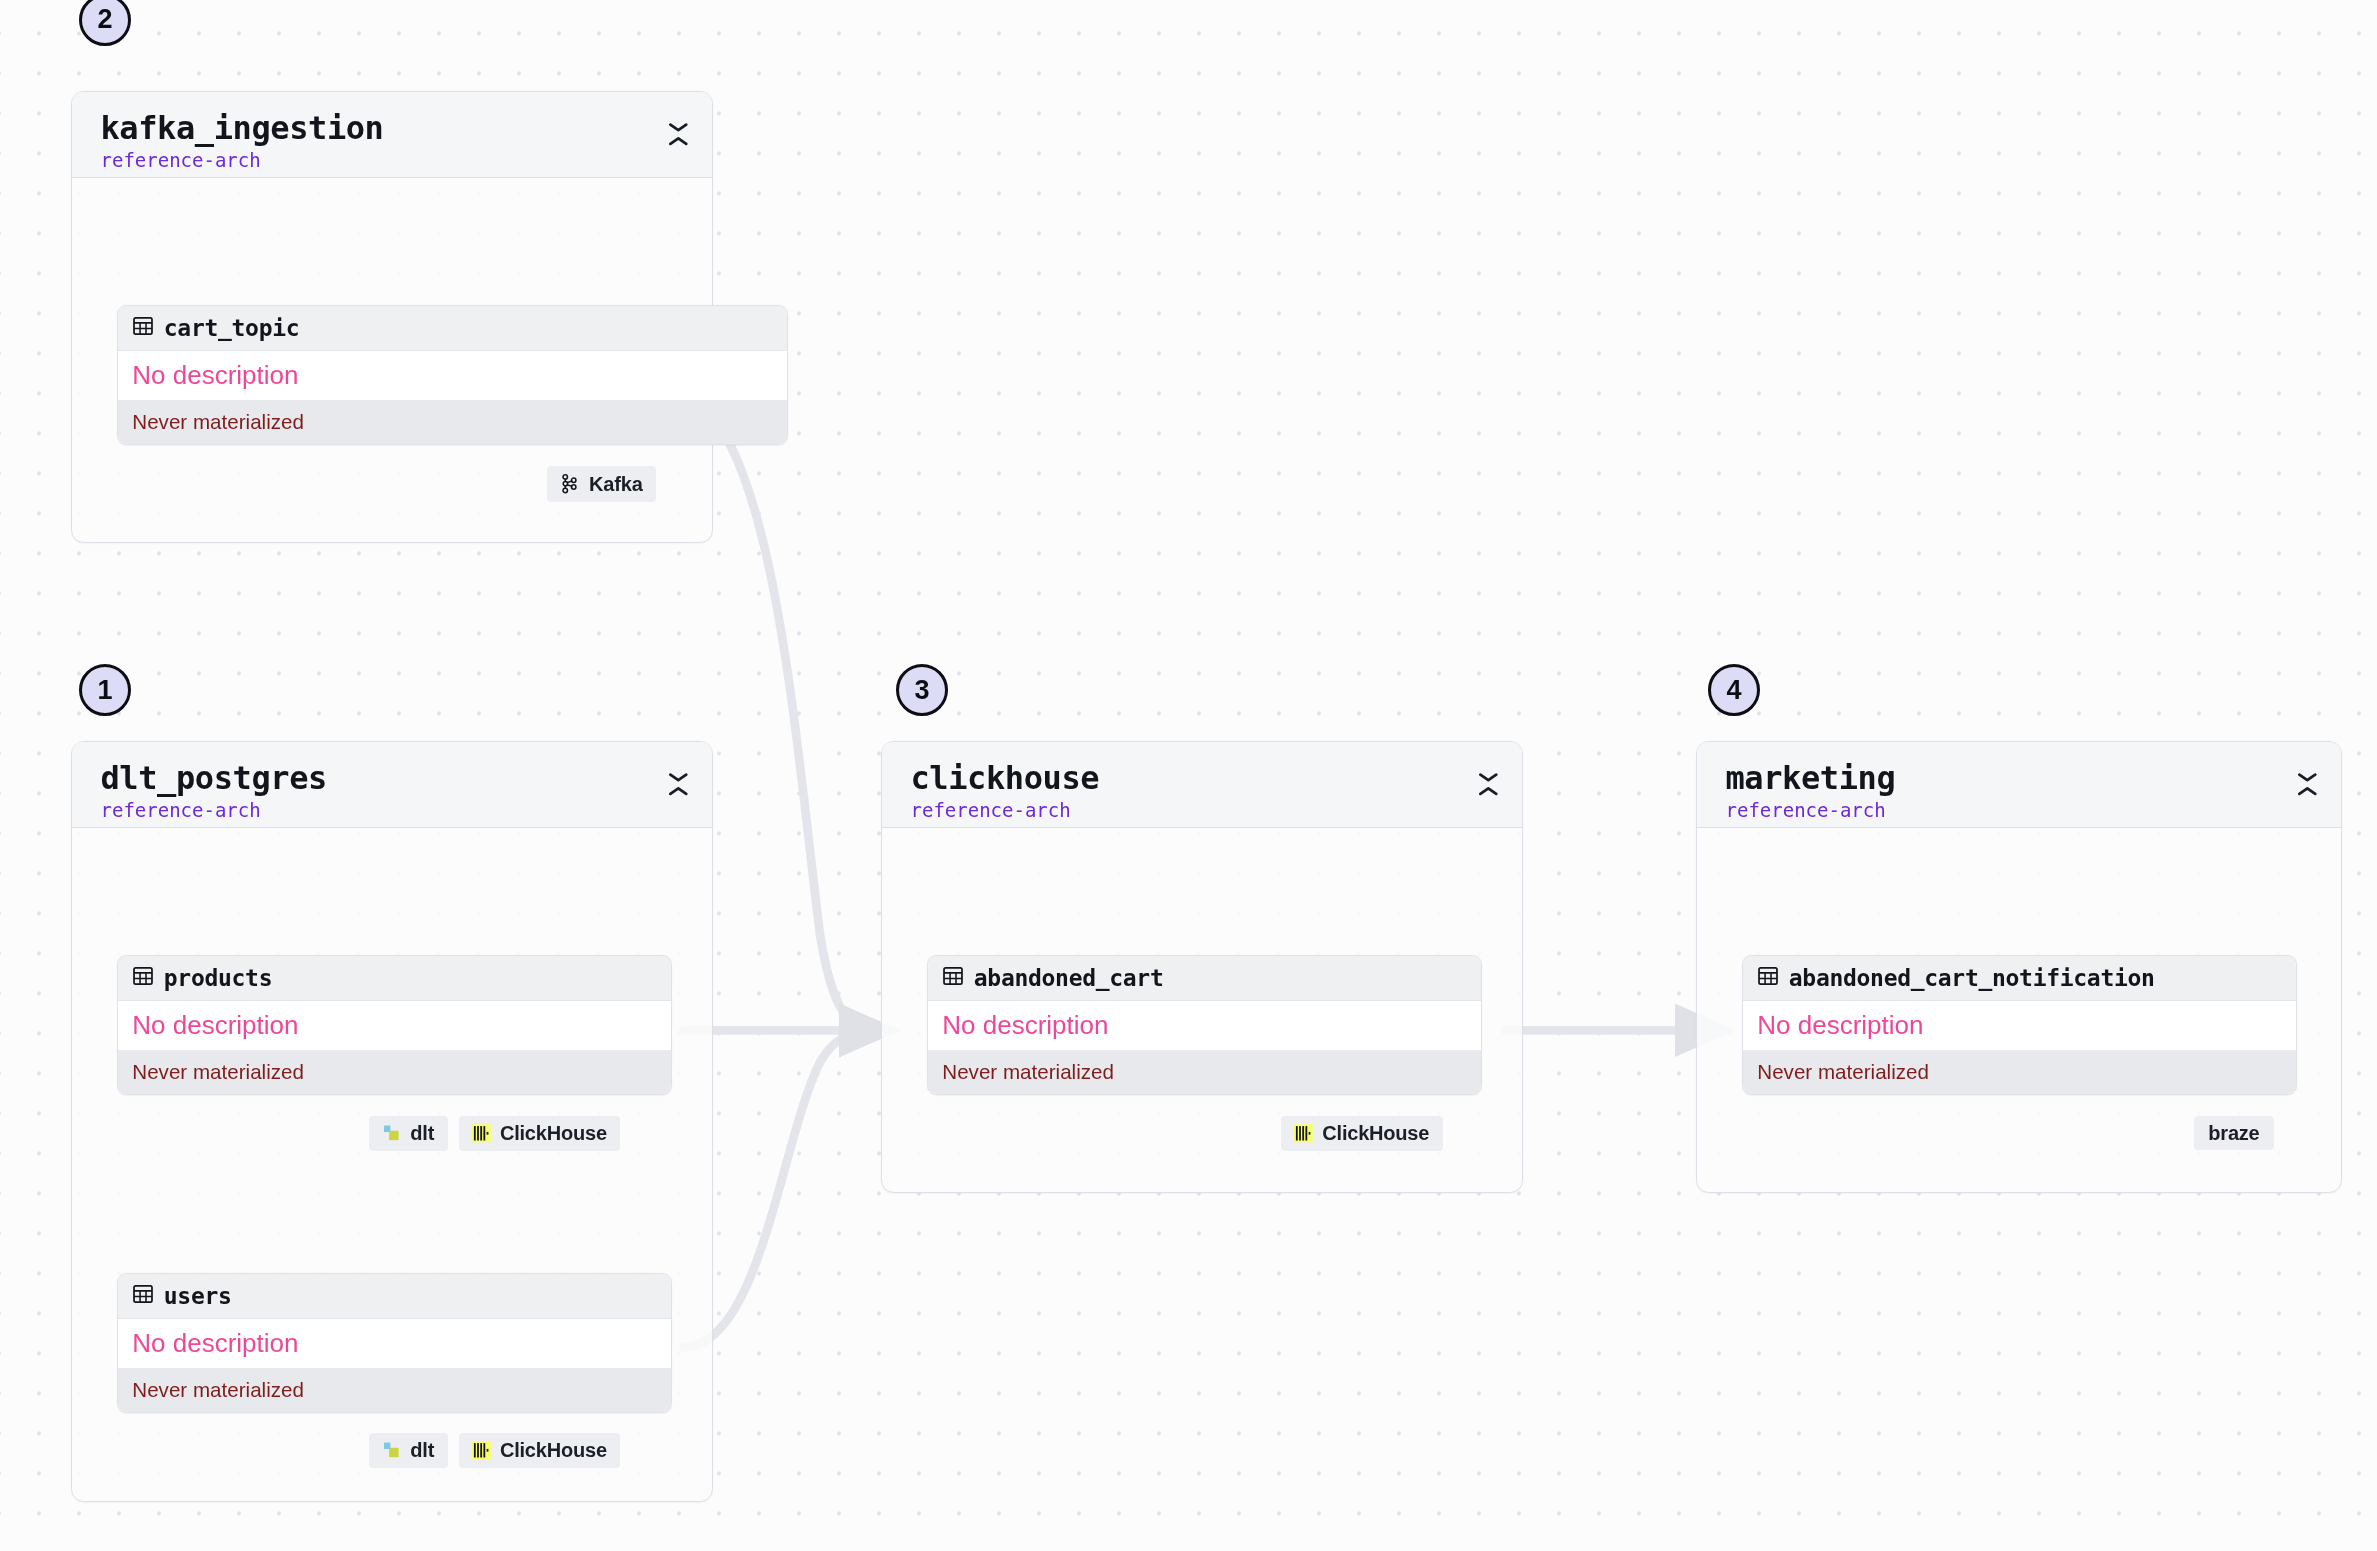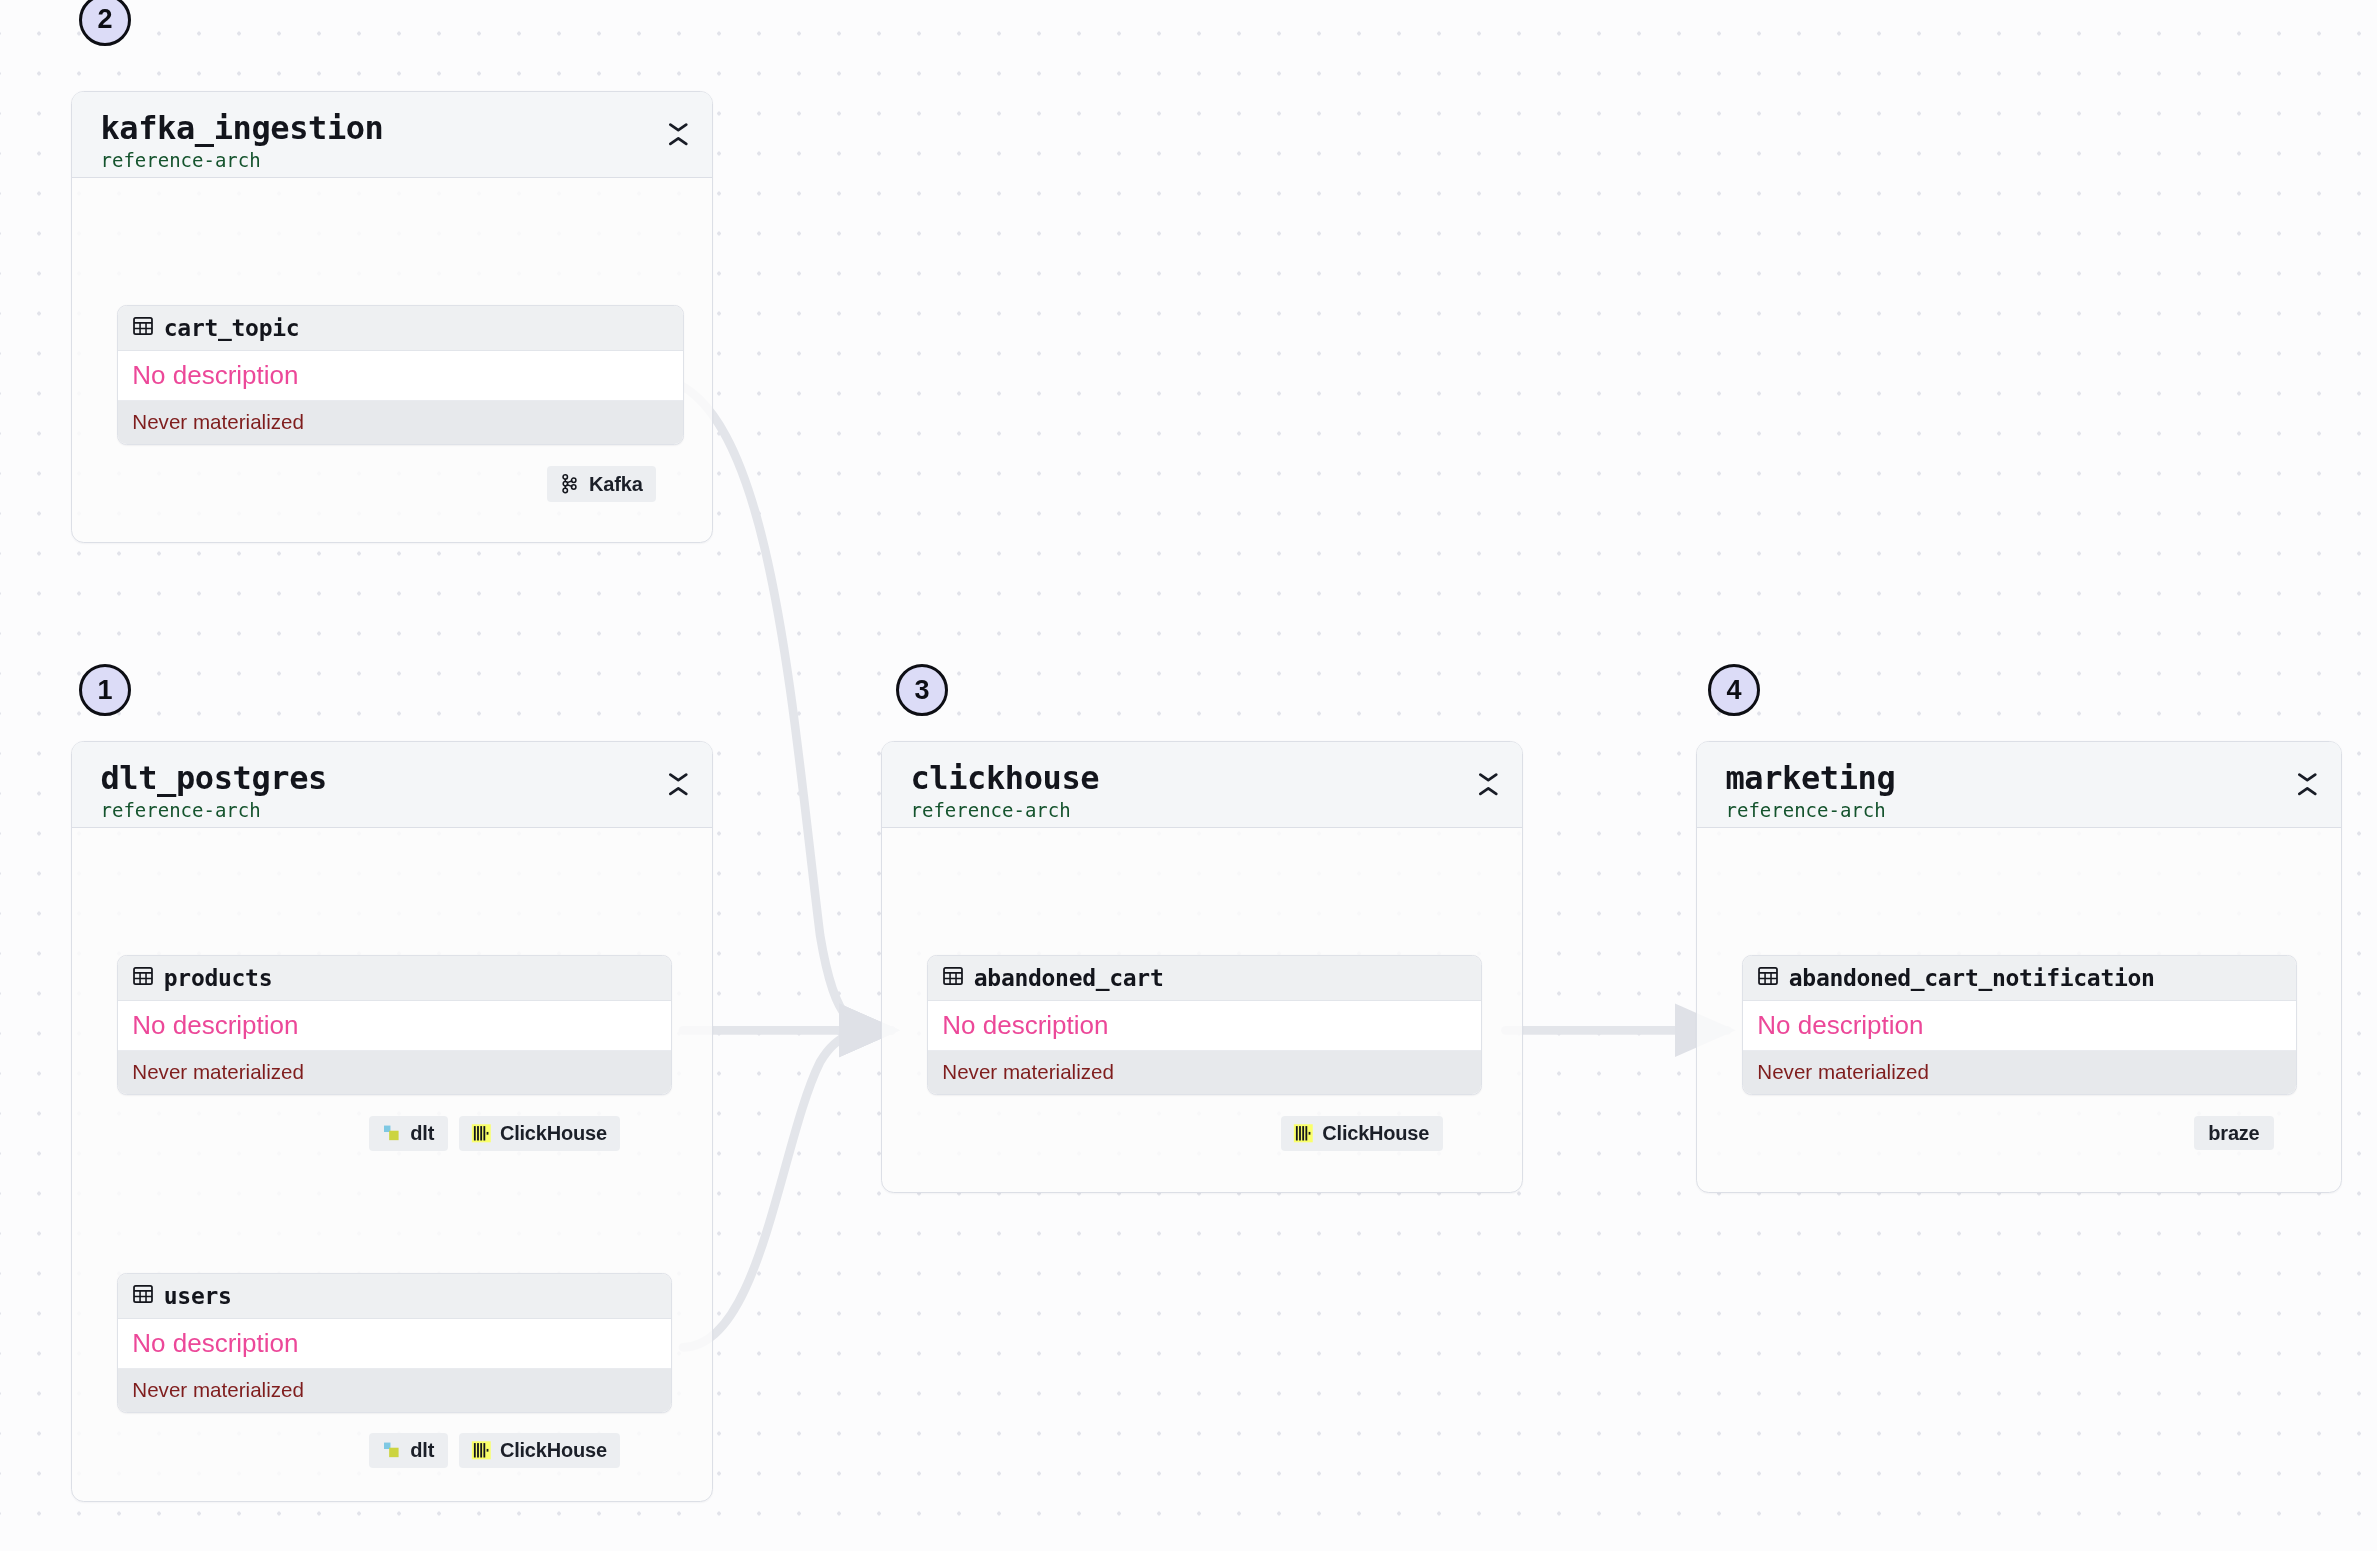--- a/index.html
+++ b/index.html
@@ -63,21 +63,21 @@
     font-weight: 700;
     letter-spacing: -0.4px;
     color: #13151c;
     line-height: 1.05;
   }
 
   .group-subtitle {
     font-family: "DejaVu Sans Mono", "Liberation Mono", monospace;
     font-size: 19px;
     font-weight: 400;
-    color: #14532d;
+    color: #6d28d9;
     line-height: 1.3;
     margin-top: 2.4px;
   }
 
   .collapse-btn {
     position: absolute;
     right: 20.6px;
     top: 50%;
     transform: translateY(-50%);
     width: 27px;
@@ -224,21 +224,21 @@
           <path d="M3 2 L13 9 L23 2" stroke="#181c26" stroke-width="3.4" stroke-linecap="round" stroke-linejoin="round"></path>
         </svg>
         <svg width="20.6" height="9.5" viewBox="0 0 26 12" fill="none">
           <path d="M3 10 L13 3 L23 10" stroke="#181c26" stroke-width="3.4" stroke-linecap="round" stroke-linejoin="round"></path>
         </svg>
       </button>
     </div>
     <div class="group-body"></div>
   </div>
 
-  <div class="table-node" style="left:117px; top:305px; width:567px;">
+  <div class="table-node" style="left:117px; top:305px; width:671px;">
     <div class="tn-head">
       <span>
         <svg class="glyph" width="22" height="22" viewBox="0 0 24 24" fill="none">
           <rect x="2.2" y="3.2" width="19.6" height="17.6" rx="1.8" stroke="#13151c" stroke-width="1.9"></rect>
           <path d="M2.2 8.6 H21.8 M2.2 14.7 H21.8 M8.8 8.6 V20.8 M15.3 8.6 V20.8" stroke="#13151c" stroke-width="1.7"></path>
         </svg>
       </span>
       <span class="tn-title">cart_topic</span>
     </div>
     <div class="tn-desc">No description</div>

